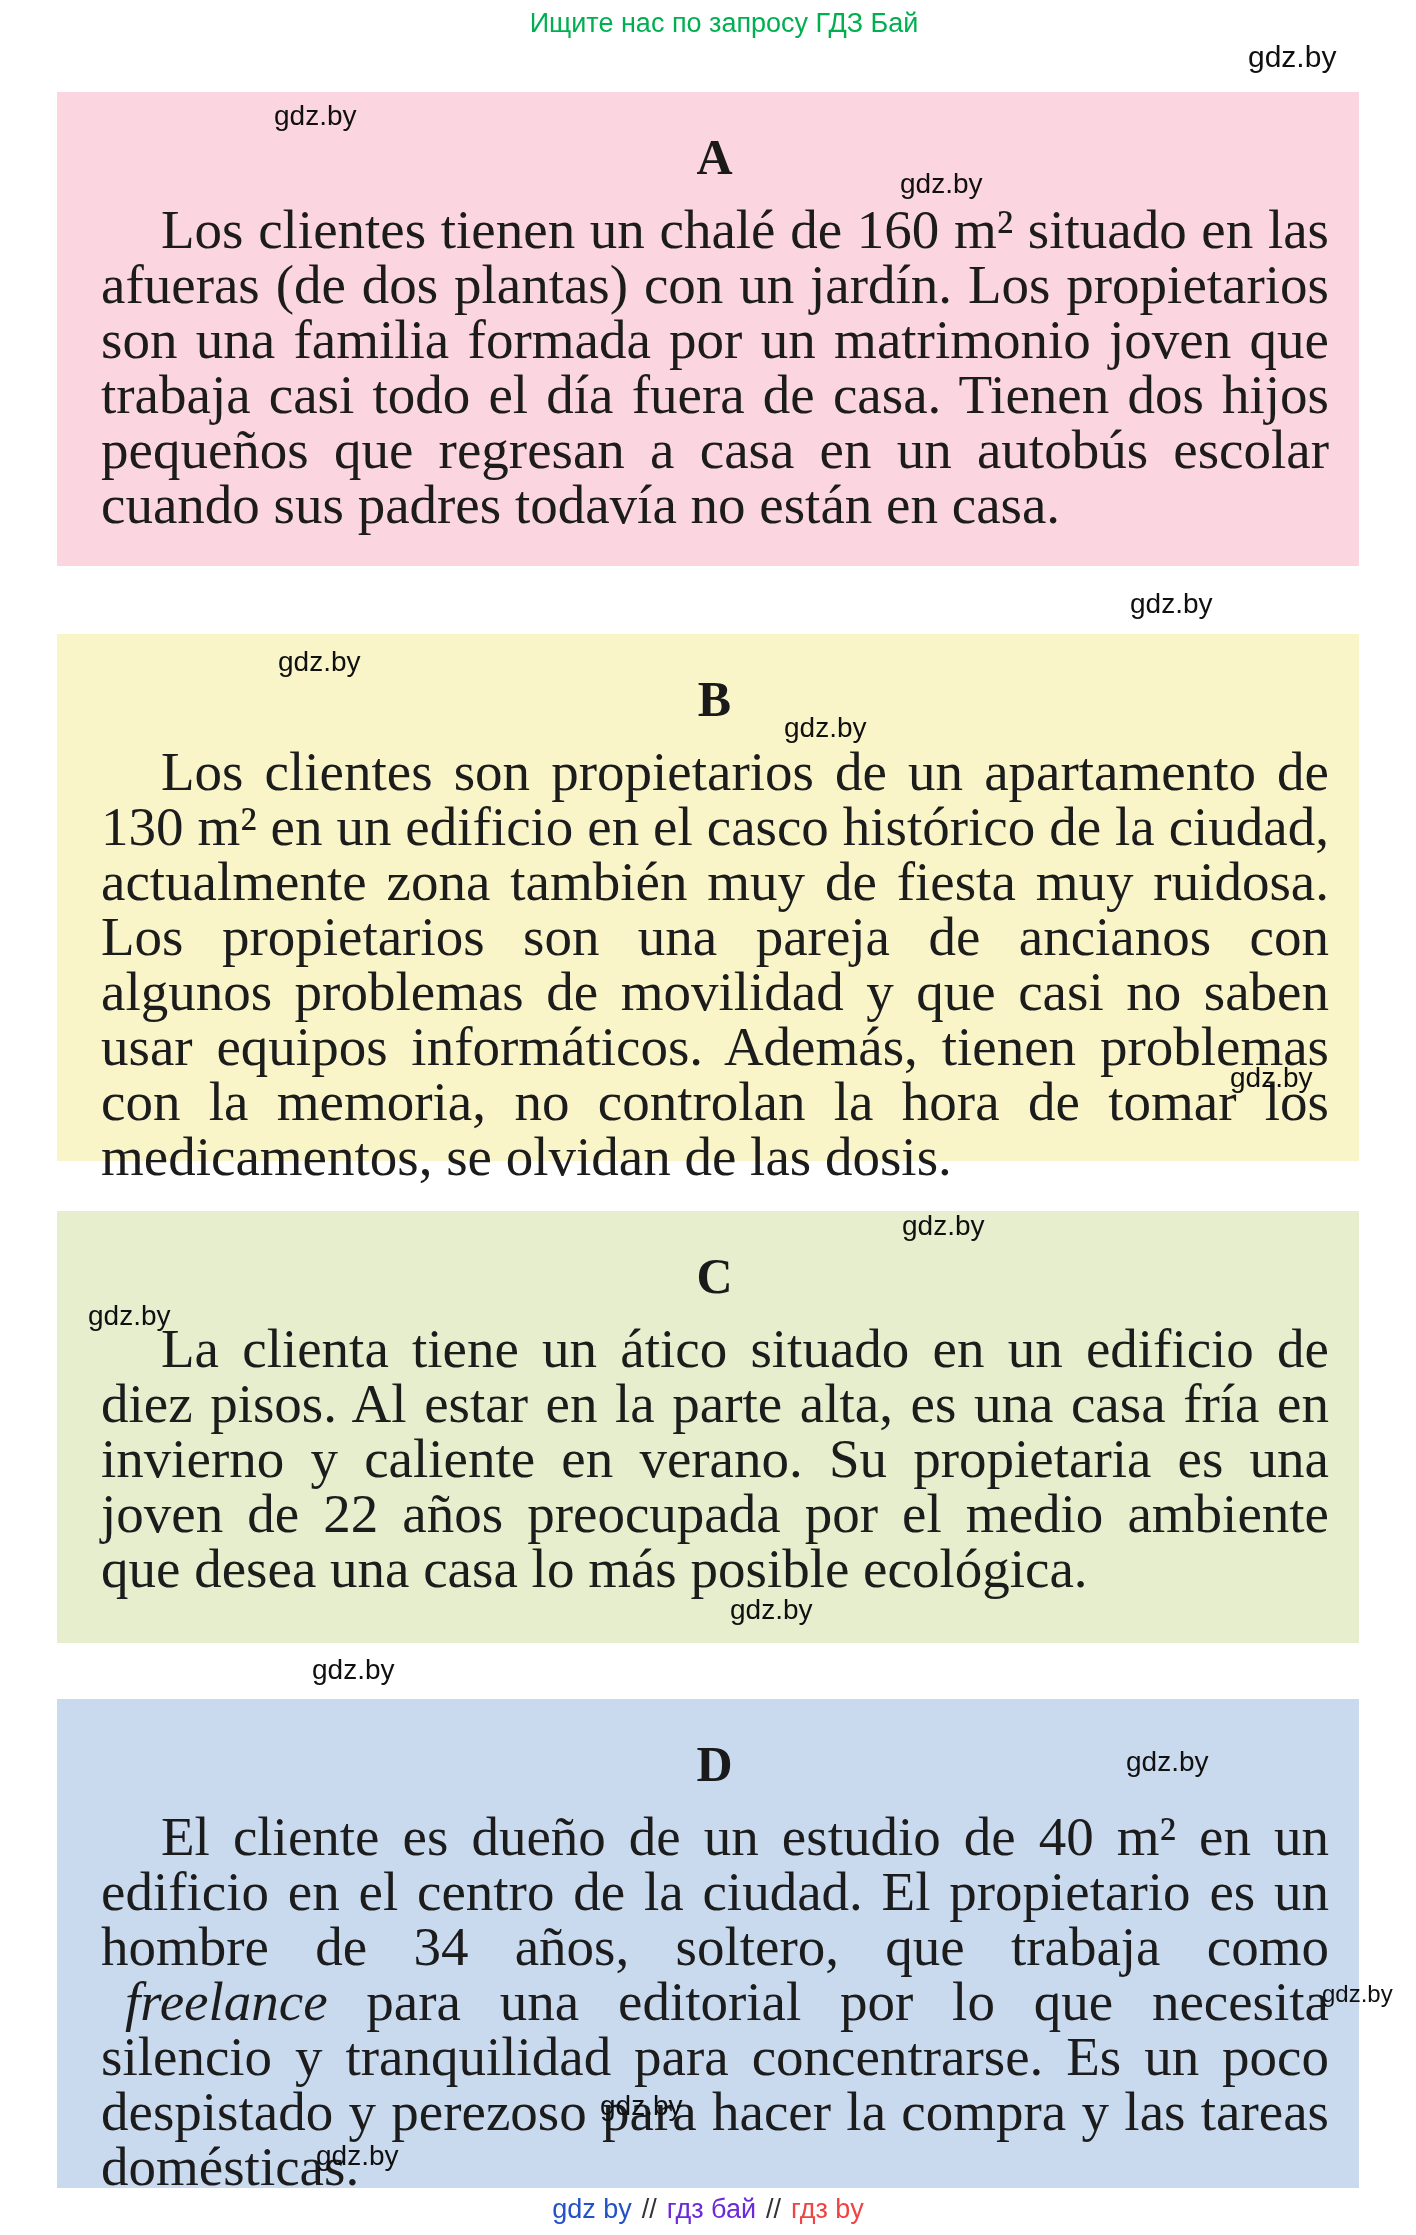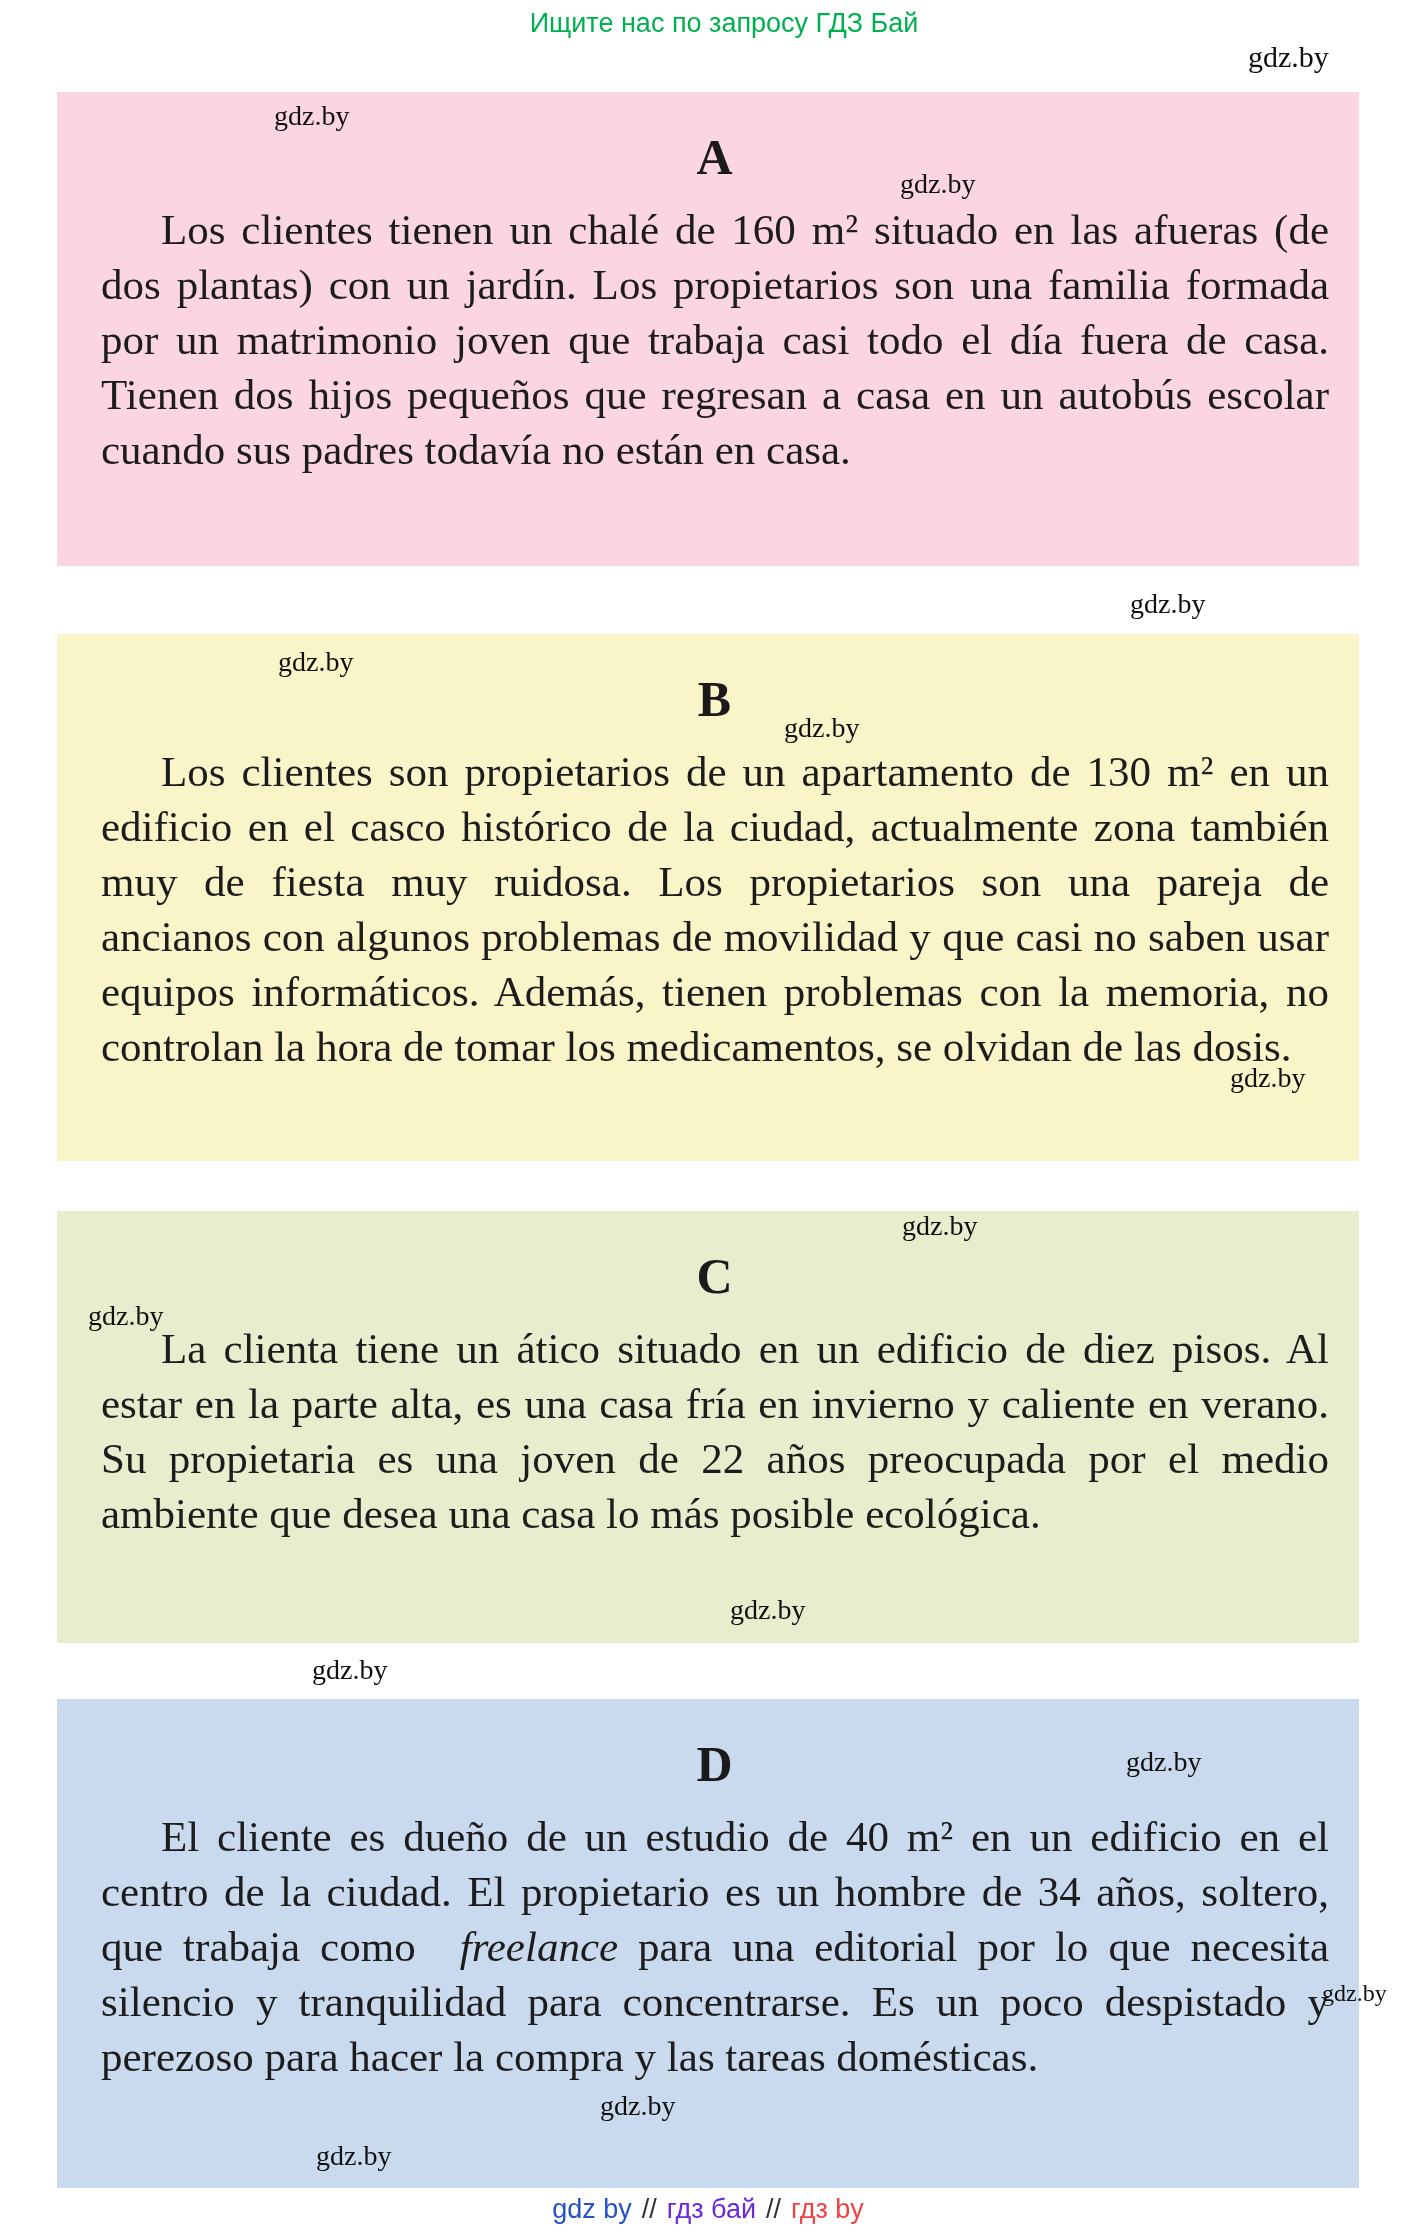--- a/index.html
+++ b/index.html
@@ -14,26 +14,26 @@
   }
   .block {
     position:absolute; left:57px; width:1302px; box-sizing:border-box;
     padding:28px 30px 0 44px;
   }
   .letter {
     margin:8px 0 16px; text-align:center; font-size:50px; font-weight:700;
     letter-spacing:1px; color:#1a1a1a;
   }
   .para {
-    margin:0; font-size:43px; line-height:55px; text-align:justify;
+    margin:0; font-size:55px; line-height:55px; text-align:justify;
     text-indent:60px; color:#1c1c1c;
   }
   .para em { font-style:italic;margin-left:24px; }
   .wm {
-    position:absolute; font-family:Liberation Serif, serif;
+    position:absolute; font-family:Liberation Sans, sans-serif;
     font-size:28px; color:#101010; white-space:nowrap;
   }
   .footer {
     position:absolute; top:2194px; left:0; width:100%; text-align:center;
     font-family:"Liberation Sans", sans-serif; font-size:27px; color:#222;
   }
   .f-link { margin:0 8px;text-align:center; }
   .f-sep { color:#333; margin:0 2px; }
 </style>
 </head>

